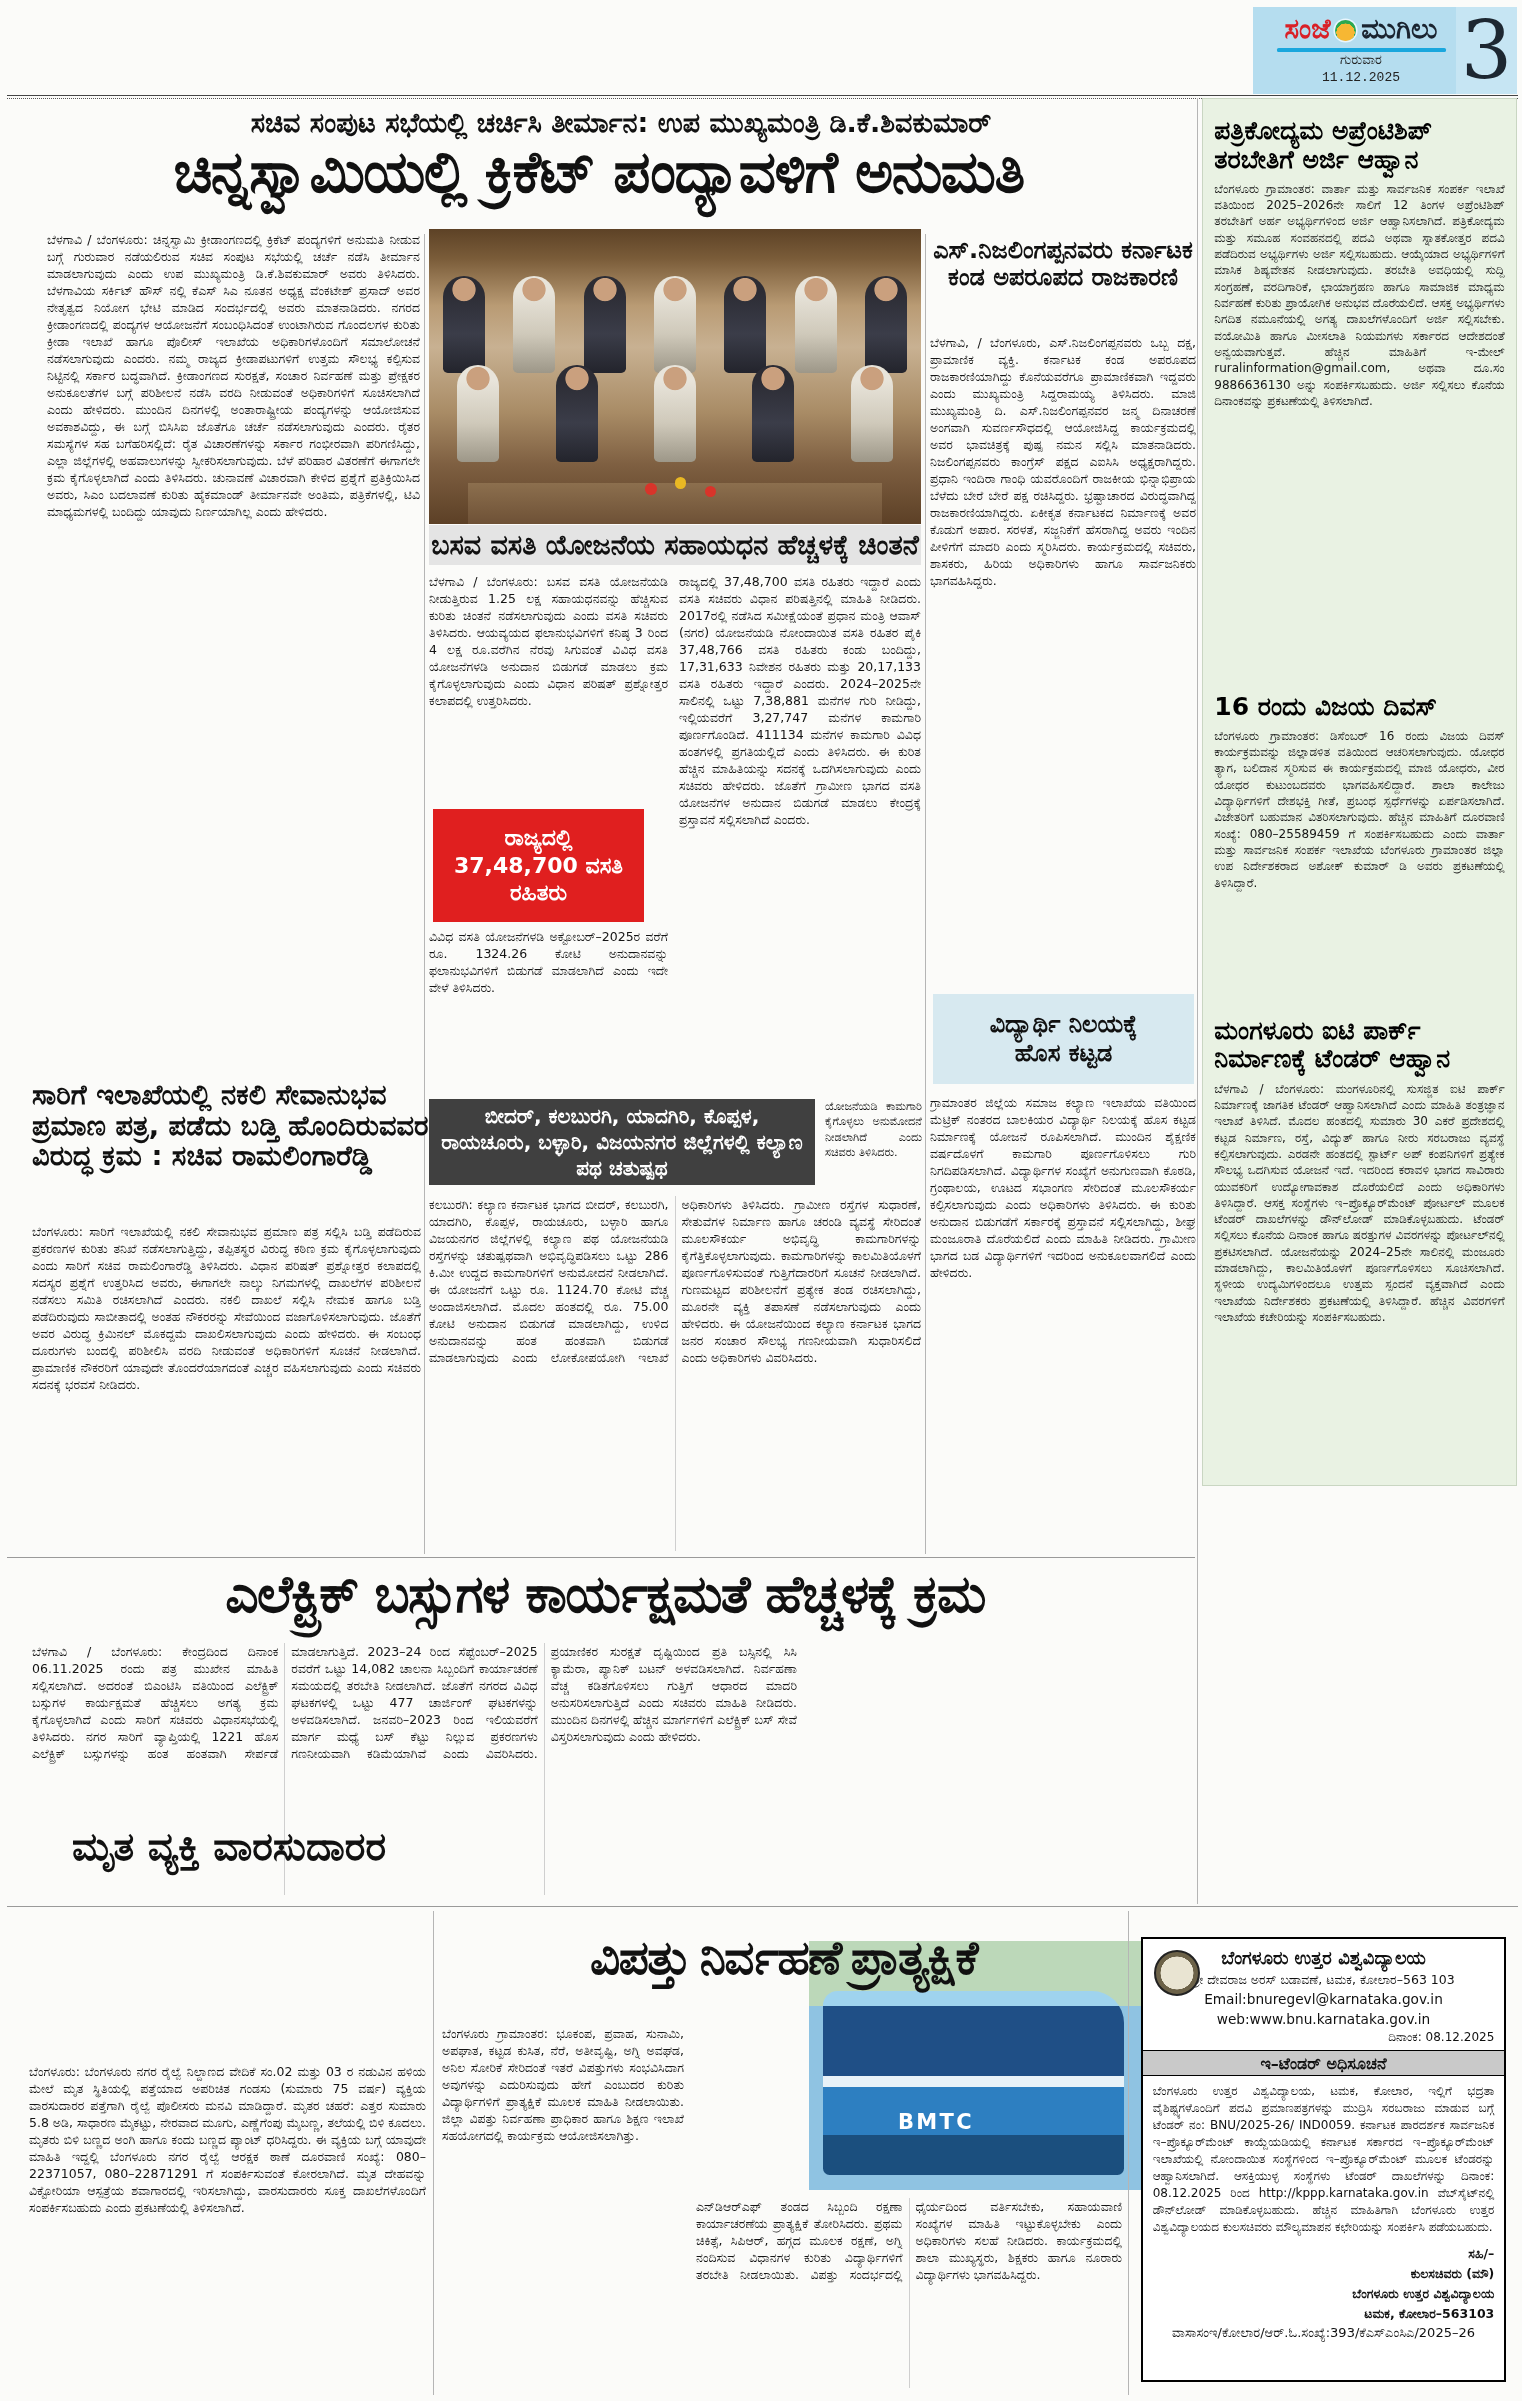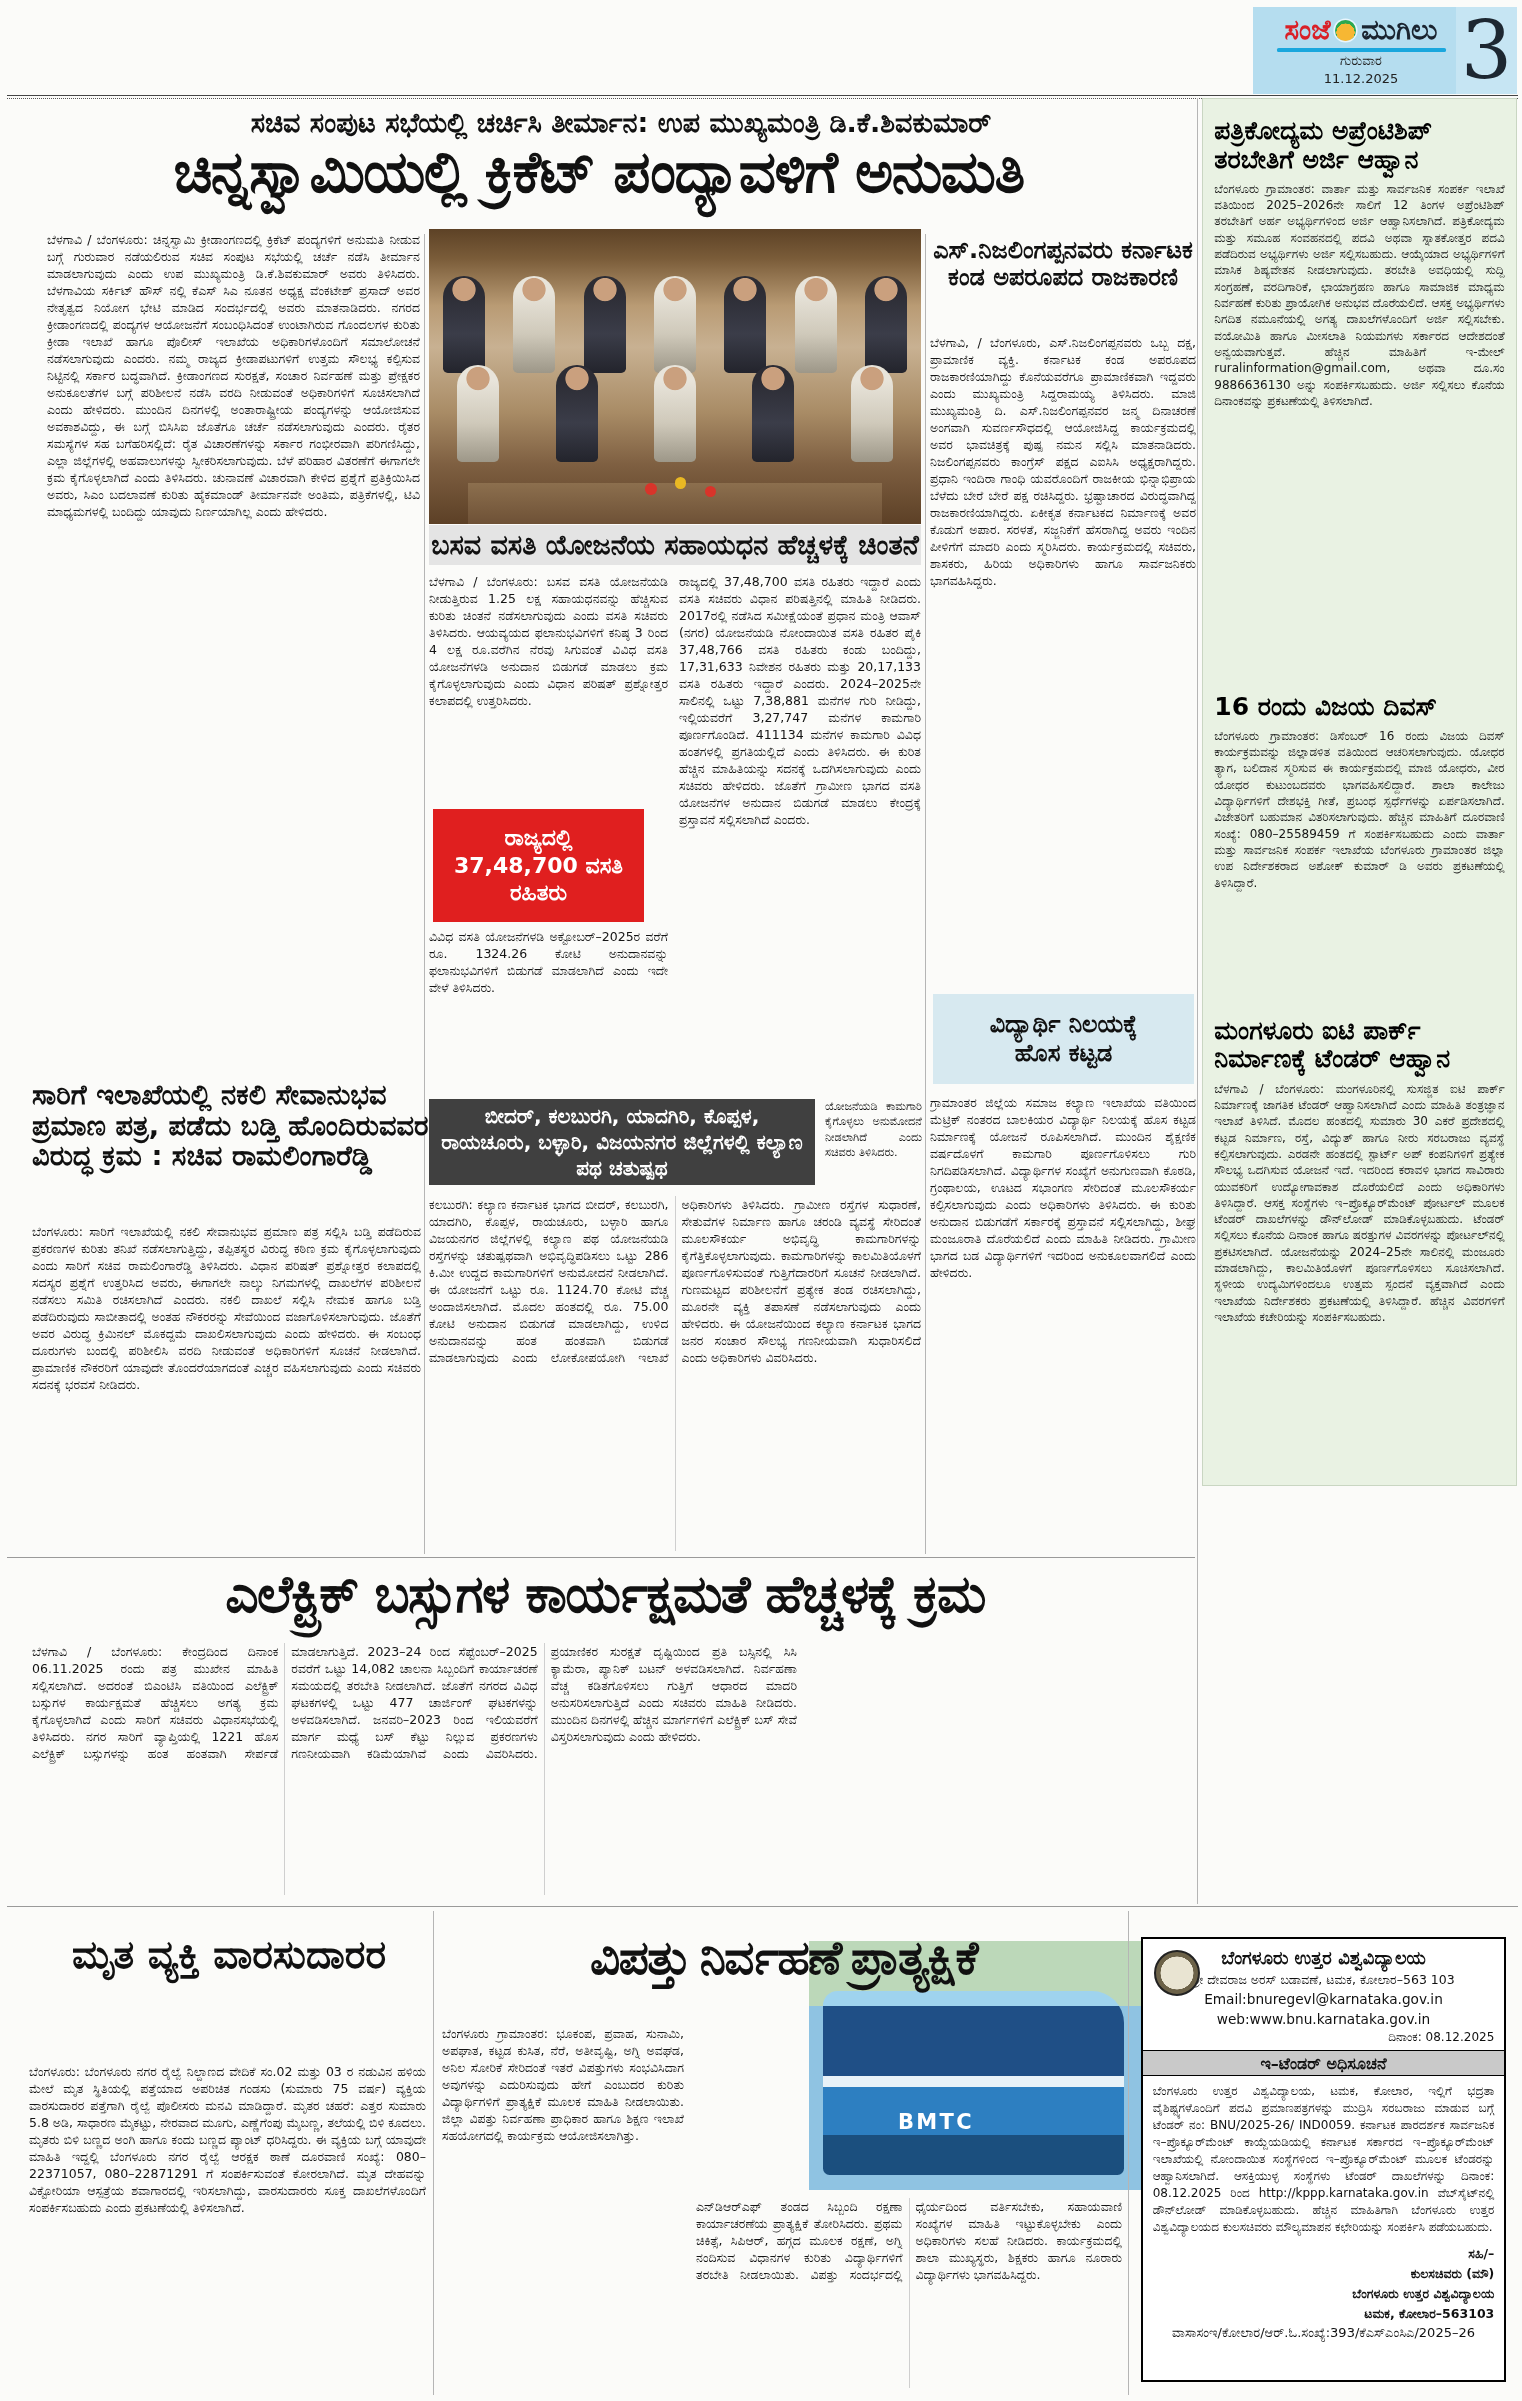--- a/index.html
+++ b/index.html
@@ -66,21 +66,21 @@
   .tender .ref{font-size:13px;text-align:center;margin-top:1px;}
   .seal{position:absolute;width:42px;height:42px;border-radius:50%;border:2.4px solid #222;
         background:radial-gradient(circle,#e9e4d2 0 55%,#6c6248 56% 100%);}
 </style>
 </head>
 <body>
 
 <div class="page">
 
 
-  <div class="abs brand-box" style="left:1253px;top:6.5px;width:216px;height:87px;">
+  <div class="abs brand-box" style="left:1253px;top:6.5px;width:216px;height:87px;font-family:Liberation Mono, monospace;">
     <div class="brand-row">
       <span class="brand-first">ಸಂಜೆ</span>
       <span class="sun"></span>
       <span class="brand-second">ಮುಗಿಲು</span>
     </div>
     <div class="brand-rule"></div>
     <div class="brand-day">ಗುರುವಾರ</div>
     <div class="brand-date">11.12.2025</div>
   </div>
   <div class="abs pagenum-box" style="left:1456px;top:6.5px;width:61px;height:87px;">
@@ -161,21 +161,21 @@
 
   <div class="abs sec-headline center" style="left:16px;top:1565px;width:1178px;font-size:52px;letter-spacing:-1.6px;">ಎಲೆಕ್ಟ್ರಿಕ್ ಬಸ್ಸುಗಳ ಕಾರ್ಯಕ್ಷಮತೆ ಹೆಚ್ಚಳಕ್ಕೆ ಕ್ರಮ</div>
   <div class="abs bodytxt cols3" style="left:32px;top:1643px;width:765px;height:252px;">ಬೆಳಗಾವಿ / ಬೆಂಗಳೂರು: ಕೇಂದ್ರದಿಂದ ದಿನಾಂಕ 06.11.2025 ರಂದು ಪತ್ರ ಮುಖೇನ ಮಾಹಿತಿ ಸಲ್ಲಿಸಲಾಗಿದೆ. ಅದರಂತೆ ಬಿಎಂಟಿಸಿ ವತಿಯಿಂದ ಎಲೆಕ್ಟ್ರಿಕ್ ಬಸ್ಸುಗಳ ಕಾರ್ಯಕ್ಷಮತೆ ಹೆಚ್ಚಿಸಲು ಅಗತ್ಯ ಕ್ರಮ ಕೈಗೊಳ್ಳಲಾಗಿದೆ ಎಂದು ಸಾರಿಗೆ ಸಚಿವರು ವಿಧಾನಸಭೆಯಲ್ಲಿ ತಿಳಿಸಿದರು. ನಗರ ಸಾರಿಗೆ ವ್ಯಾಪ್ತಿಯಲ್ಲಿ 1221 ಹೊಸ ಎಲೆಕ್ಟ್ರಿಕ್ ಬಸ್ಸುಗಳನ್ನು ಹಂತ ಹಂತವಾಗಿ ಸೇರ್ಪಡೆ ಮಾಡಲಾಗುತ್ತಿದೆ. 2023–24 ರಿಂದ ಸೆಪ್ಟೆಂಬರ್–2025 ರವರೆಗೆ ಒಟ್ಟು 14,082 ಚಾಲನಾ ಸಿಬ್ಬಂದಿಗೆ ಕಾರ್ಯಾಚರಣೆ ಸಮಯದಲ್ಲಿ ತರಬೇತಿ ನೀಡಲಾಗಿದೆ. ಜೊತೆಗೆ ನಗರದ ವಿವಿಧ ಘಟಕಗಳಲ್ಲಿ ಒಟ್ಟು 477 ಚಾರ್ಜಿಂಗ್ ಘಟಕಗಳನ್ನು ಅಳವಡಿಸಲಾಗಿದೆ. ಜನವರಿ–2023 ರಿಂದ ಇಲಿಯವರೆಗೆ ಮಾರ್ಗ ಮಧ್ಯೆ ಬಸ್ ಕೆಟ್ಟು ನಿಲ್ಲುವ ಪ್ರಕರಣಗಳು ಗಣನೀಯವಾಗಿ ಕಡಿಮೆಯಾಗಿವೆ ಎಂದು ವಿವರಿಸಿದರು. ಪ್ರಯಾಣಿಕರ ಸುರಕ್ಷತೆ ದೃಷ್ಟಿಯಿಂದ ಪ್ರತಿ ಬಸ್ಸಿನಲ್ಲಿ ಸಿಸಿ ಕ್ಯಾಮೆರಾ, ಪ್ಯಾನಿಕ್ ಬಟನ್ ಅಳವಡಿಸಲಾಗಿದೆ. ನಿರ್ವಹಣಾ ವೆಚ್ಚ ಕಡಿತಗೊಳಿಸಲು ಗುತ್ತಿಗೆ ಆಧಾರದ ಮಾದರಿ ಅನುಸರಿಸಲಾಗುತ್ತಿದೆ ಎಂದು ಸಚಿವರು ಮಾಹಿತಿ ನೀಡಿದರು. ಮುಂದಿನ ದಿನಗಳಲ್ಲಿ ಹೆಚ್ಚಿನ ಮಾರ್ಗಗಳಿಗೆ ಎಲೆಕ್ಟ್ರಿಕ್ ಬಸ್ ಸೇವೆ ವಿಸ್ತರಿಸಲಾಗುವುದು ಎಂದು ಹೇಳಿದರು.</div>
   <div class="abs photo photo-bus" style="left:809px;top:1646px;width:342px;height:249px;">
     <div class="bus-body"></div>
     <div class="bus-label">BMTC</div>
   </div>
 
   <div class="abs hline" style="left:6.5px;top:1906px;width:1511px;"></div>
 
-  <div class="abs sec-headline center" style="left:29px;top:1930px;width:400px;font-size:39px;line-height:1.3;">
+  <div class="abs sec-headline center" style="left:29px;top:1822px;width:400px;font-size:39px;line-height:1.3;">
     <div>ಮೃತ ವ್ಯಕ್ತಿ ವಾರಸುದಾರರ</div>
   </div>
   <div class="abs bodytxt" style="left:29px;top:2063px;width:397px;height:323px;">ಬೆಂಗಳೂರು: ಬೆಂಗಳೂರು ನಗರ ರೈಲ್ವೆ ನಿಲ್ದಾಣದ ವೇದಿಕೆ ಸಂ.02 ಮತ್ತು 03 ರ ನಡುವಿನ ಹಳಿಯ ಮೇಲೆ ಮೃತ ಸ್ಥಿತಿಯಲ್ಲಿ ಪತ್ತೆಯಾದ ಅಪರಿಚಿತ ಗಂಡಸು (ಸುಮಾರು 75 ವರ್ಷ) ವ್ಯಕ್ತಿಯ ವಾರಸುದಾರರ ಪತ್ತೆಗಾಗಿ ರೈಲ್ವೆ ಪೊಲೀಸರು ಮನವಿ ಮಾಡಿದ್ದಾರೆ. ಮೃತರ ಚಹರೆ: ಎತ್ತರ ಸುಮಾರು 5.8 ಅಡಿ, ಸಾಧಾರಣ ಮೈಕಟ್ಟು, ನೇರವಾದ ಮೂಗು, ಎಣ್ಣೆಗೆಂಪು ಮೈಬಣ್ಣ, ತಲೆಯಲ್ಲಿ ಬಿಳಿ ಕೂದಲು. ಮೃತರು ಬಿಳಿ ಬಣ್ಣದ ಅಂಗಿ ಹಾಗೂ ಕಂದು ಬಣ್ಣದ ಪ್ಯಾಂಟ್ ಧರಿಸಿದ್ದರು. ಈ ವ್ಯಕ್ತಿಯ ಬಗ್ಗೆ ಯಾವುದೇ ಮಾಹಿತಿ ಇದ್ದಲ್ಲಿ ಬೆಂಗಳೂರು ನಗರ ರೈಲ್ವೆ ಆರಕ್ಷಕ ಠಾಣೆ ದೂರವಾಣಿ ಸಂಖ್ಯೆ: 080–22371057, 080–22871291 ಗೆ ಸಂಪರ್ಕಿಸುವಂತೆ ಕೋರಲಾಗಿದೆ. ಮೃತ ದೇಹವನ್ನು ವಿಕ್ಟೋರಿಯಾ ಆಸ್ಪತ್ರೆಯ ಶವಾಗಾರದಲ್ಲಿ ಇರಿಸಲಾಗಿದ್ದು, ವಾರಸುದಾರರು ಸೂಕ್ತ ದಾಖಲೆಗಳೊಂದಿಗೆ ಸಂಪರ್ಕಿಸಬಹುದು ಎಂದು ಪ್ರಕಟಣೆಯಲ್ಲಿ ತಿಳಿಸಲಾಗಿದೆ.</div>
 
   <div class="abs vline" style="left:433px;top:1911px;height:484px;"></div>
 
   <div class="abs sec-headline center" style="left:442px;top:1932px;width:683px;font-size:47px;letter-spacing:-1.6px;font-family:Liberation Serif, serif;">ವಿಪತ್ತು ನಿರ್ವಹಣೆ ಪ್ರಾತ್ಯಕ್ಷಿಕೆ</div>
   <div class="abs bodytxt" style="left:442px;top:2025px;width:242px;height:363px;">ಬೆಂಗಳೂರು ಗ್ರಾಮಾಂತರ: ಭೂಕಂಪ, ಪ್ರವಾಹ, ಸುನಾಮಿ, ಅಪಘಾತ, ಕಟ್ಟಡ ಕುಸಿತ, ನೆರೆ, ಅತೀವೃಷ್ಟಿ, ಅಗ್ನಿ ಅವಘಡ, ಅನಿಲ ಸೋರಿಕೆ ಸೇರಿದಂತೆ ಇತರೆ ವಿಪತ್ತುಗಳು ಸಂಭವಿಸಿದಾಗ ಅವುಗಳನ್ನು ಎದುರಿಸುವುದು ಹೇಗೆ ಎಂಬುದರ ಕುರಿತು ವಿದ್ಯಾರ್ಥಿಗಳಿಗೆ ಪ್ರಾತ್ಯಕ್ಷಿಕೆ ಮೂಲಕ ಮಾಹಿತಿ ನೀಡಲಾಯಿತು. ಜಿಲ್ಲಾ ವಿಪತ್ತು ನಿರ್ವಹಣಾ ಪ್ರಾಧಿಕಾರ ಹಾಗೂ ಶಿಕ್ಷಣ ಇಲಾಖೆ ಸಹಯೋಗದಲ್ಲಿ ಕಾರ್ಯಕ್ರಮ ಆಯೋಜಿಸಲಾಗಿತ್ತು.</div>
 
   <div class="abs bodytxt cols2" style="left:696px;top:2198px;width:426px;height:190px;">ಎನ್‌ಡಿಆರ್‌ಎಫ್ ತಂಡದ ಸಿಬ್ಬಂದಿ ರಕ್ಷಣಾ ಕಾರ್ಯಾಚರಣೆಯ ಪ್ರಾತ್ಯಕ್ಷಿಕೆ ತೋರಿಸಿದರು. ಪ್ರಥಮ ಚಿಕಿತ್ಸೆ, ಸಿಪಿಆರ್, ಹಗ್ಗದ ಮೂಲಕ ರಕ್ಷಣೆ, ಅಗ್ನಿ ನಂದಿಸುವ ವಿಧಾನಗಳ ಕುರಿತು ವಿದ್ಯಾರ್ಥಿಗಳಿಗೆ ತರಬೇತಿ ನೀಡಲಾಯಿತು. ವಿಪತ್ತು ಸಂದರ್ಭದಲ್ಲಿ ಧೈರ್ಯದಿಂದ ವರ್ತಿಸಬೇಕು, ಸಹಾಯವಾಣಿ ಸಂಖ್ಯೆಗಳ ಮಾಹಿತಿ ಇಟ್ಟುಕೊಳ್ಳಬೇಕು ಎಂದು ಅಧಿಕಾರಿಗಳು ಸಲಹೆ ನೀಡಿದರು. ಕಾರ್ಯಕ್ರಮದಲ್ಲಿ ಶಾಲಾ ಮುಖ್ಯಸ್ಥರು, ಶಿಕ್ಷಕರು ಹಾಗೂ ನೂರಾರು ವಿದ್ಯಾರ್ಥಿಗಳು ಭಾಗವಹಿಸಿದ್ದರು.</div>

